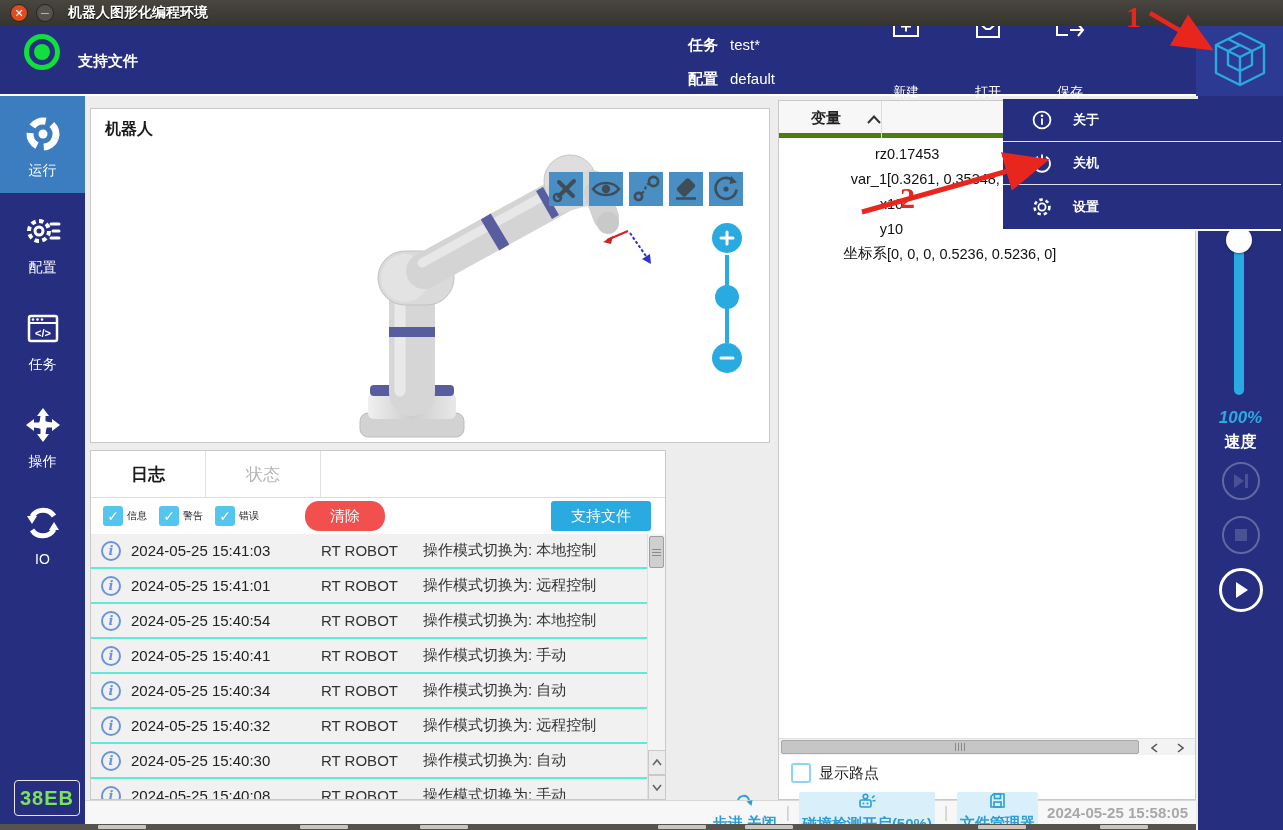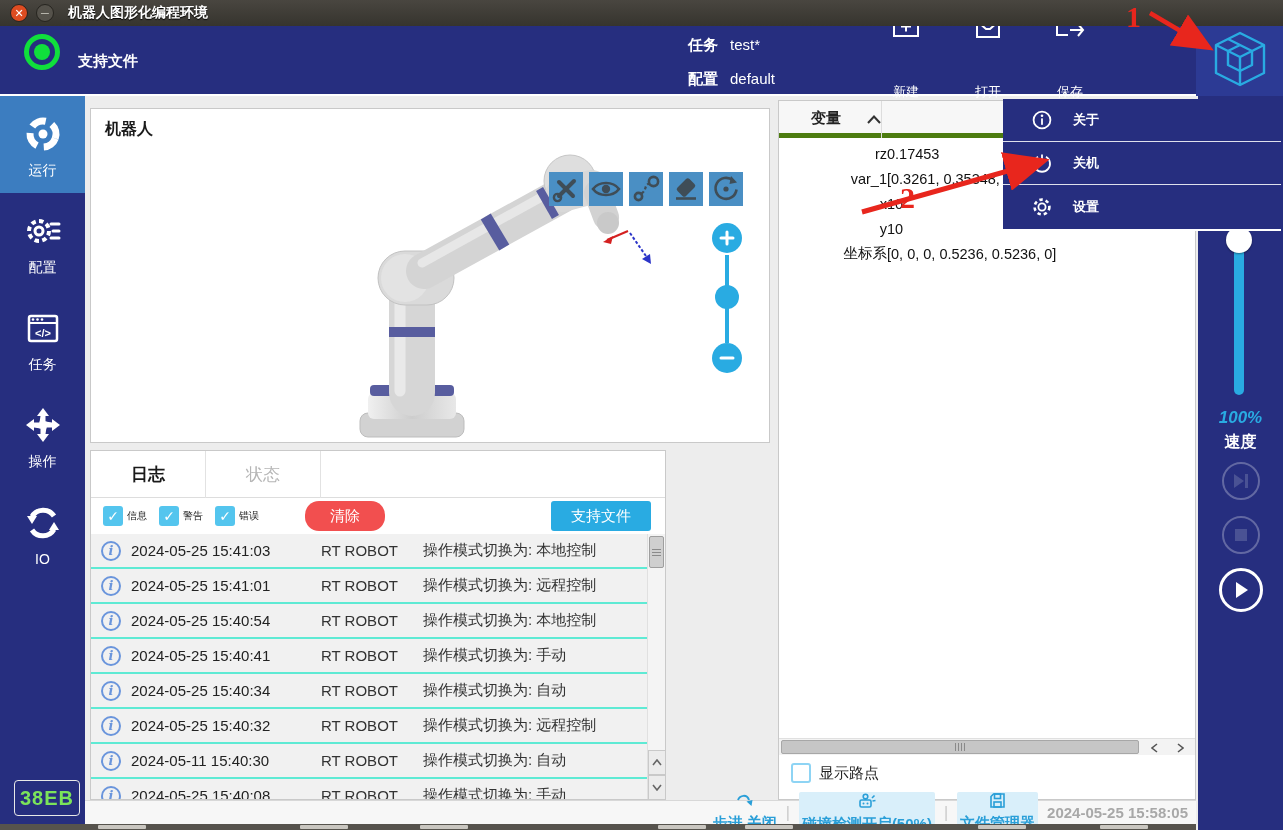--- a/index.html
+++ b/index.html
@@ -406,21 +406,21 @@
         <span class="log-msg">操作模式切换为: 自动</span>
       </div>
       <div class="logrow">
         <span class="info-ic">i</span>
         <span class="log-time">2024-05-25 15:40:32</span>
         <span class="log-src">RT ROBOT</span>
         <span class="log-msg">操作模式切换为: 远程控制</span>
       </div>
       <div class="logrow">
         <span class="info-ic">i</span>
-        <span class="log-time">2024-05-11 15:40:30</span>
+        <span class="log-time">2024-05-25 15:40:30</span>
         <span class="log-src">RT ROBOT</span>
         <span class="log-msg">操作模式切换为: 自动</span>
       </div>
       <div class="logrow">
         <span class="info-ic">i</span>
         <span class="log-time">2024-05-25 15:40:08</span>
         <span class="log-src">RT ROBOT</span>
         <span class="log-msg">操作模式切换为: 手动</span>
       </div>
     </div>

